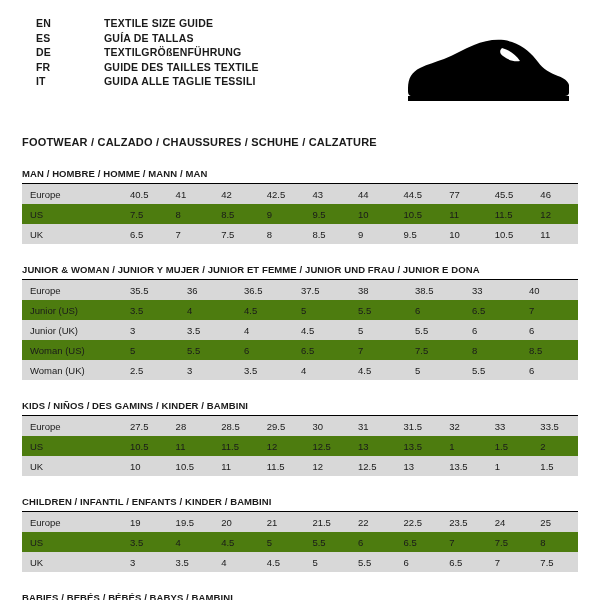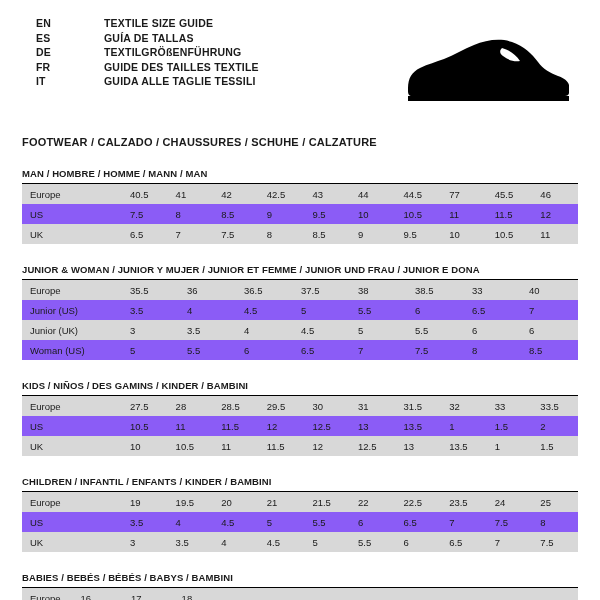--- a/index.html
+++ b/index.html
@@ -83,21 +83,21 @@
   table.sizes td {
     padding: 3px 0 3px 8px;
     height: 14px;
     line-height: 13px;
     white-space: nowrap;
   }
   table.sizes tr.shaded td {
     background: #d8d8d8;
   }
   table.sizes tr.plain td {
-    background: #8b5cf6;
+    background: #4d7c0f;
   }
   table.sizes td.rowlabel {
     width: 92px;
   }
   
   .babies table.sizes td {
     width: auto;
   }
 </style>
 </head>
@@ -227,20 +227,31 @@
         <tr class="plain">
           <td class="rowlabel">Woman (US)</td>
           <td>5</td>
           <td>5.5</td>
           <td>6</td>
           <td>6.5</td>
           <td>7</td>
           <td>7.5</td>
           <td>8</td>
           <td>8.5</td>
+        </tr>
+        <tr class="shaded">
+          <td class="rowlabel">Woman (UK)</td>
+          <td>2.5</td>
+          <td>3</td>
+          <td>3.5</td>
+          <td>4</td>
+          <td>4.5</td>
+          <td>5</td>
+          <td>5.5</td>
+          <td>6</td>
         </tr>
       </tbody>
     </table>
   </div>
 
   <div class="block">
     <div class="block-heading">KIDS / NIÑOS / DES GAMINS / KINDER / BAMBINI</div>
     <table class="sizes">
       <tbody>
         <tr class="shaded">

